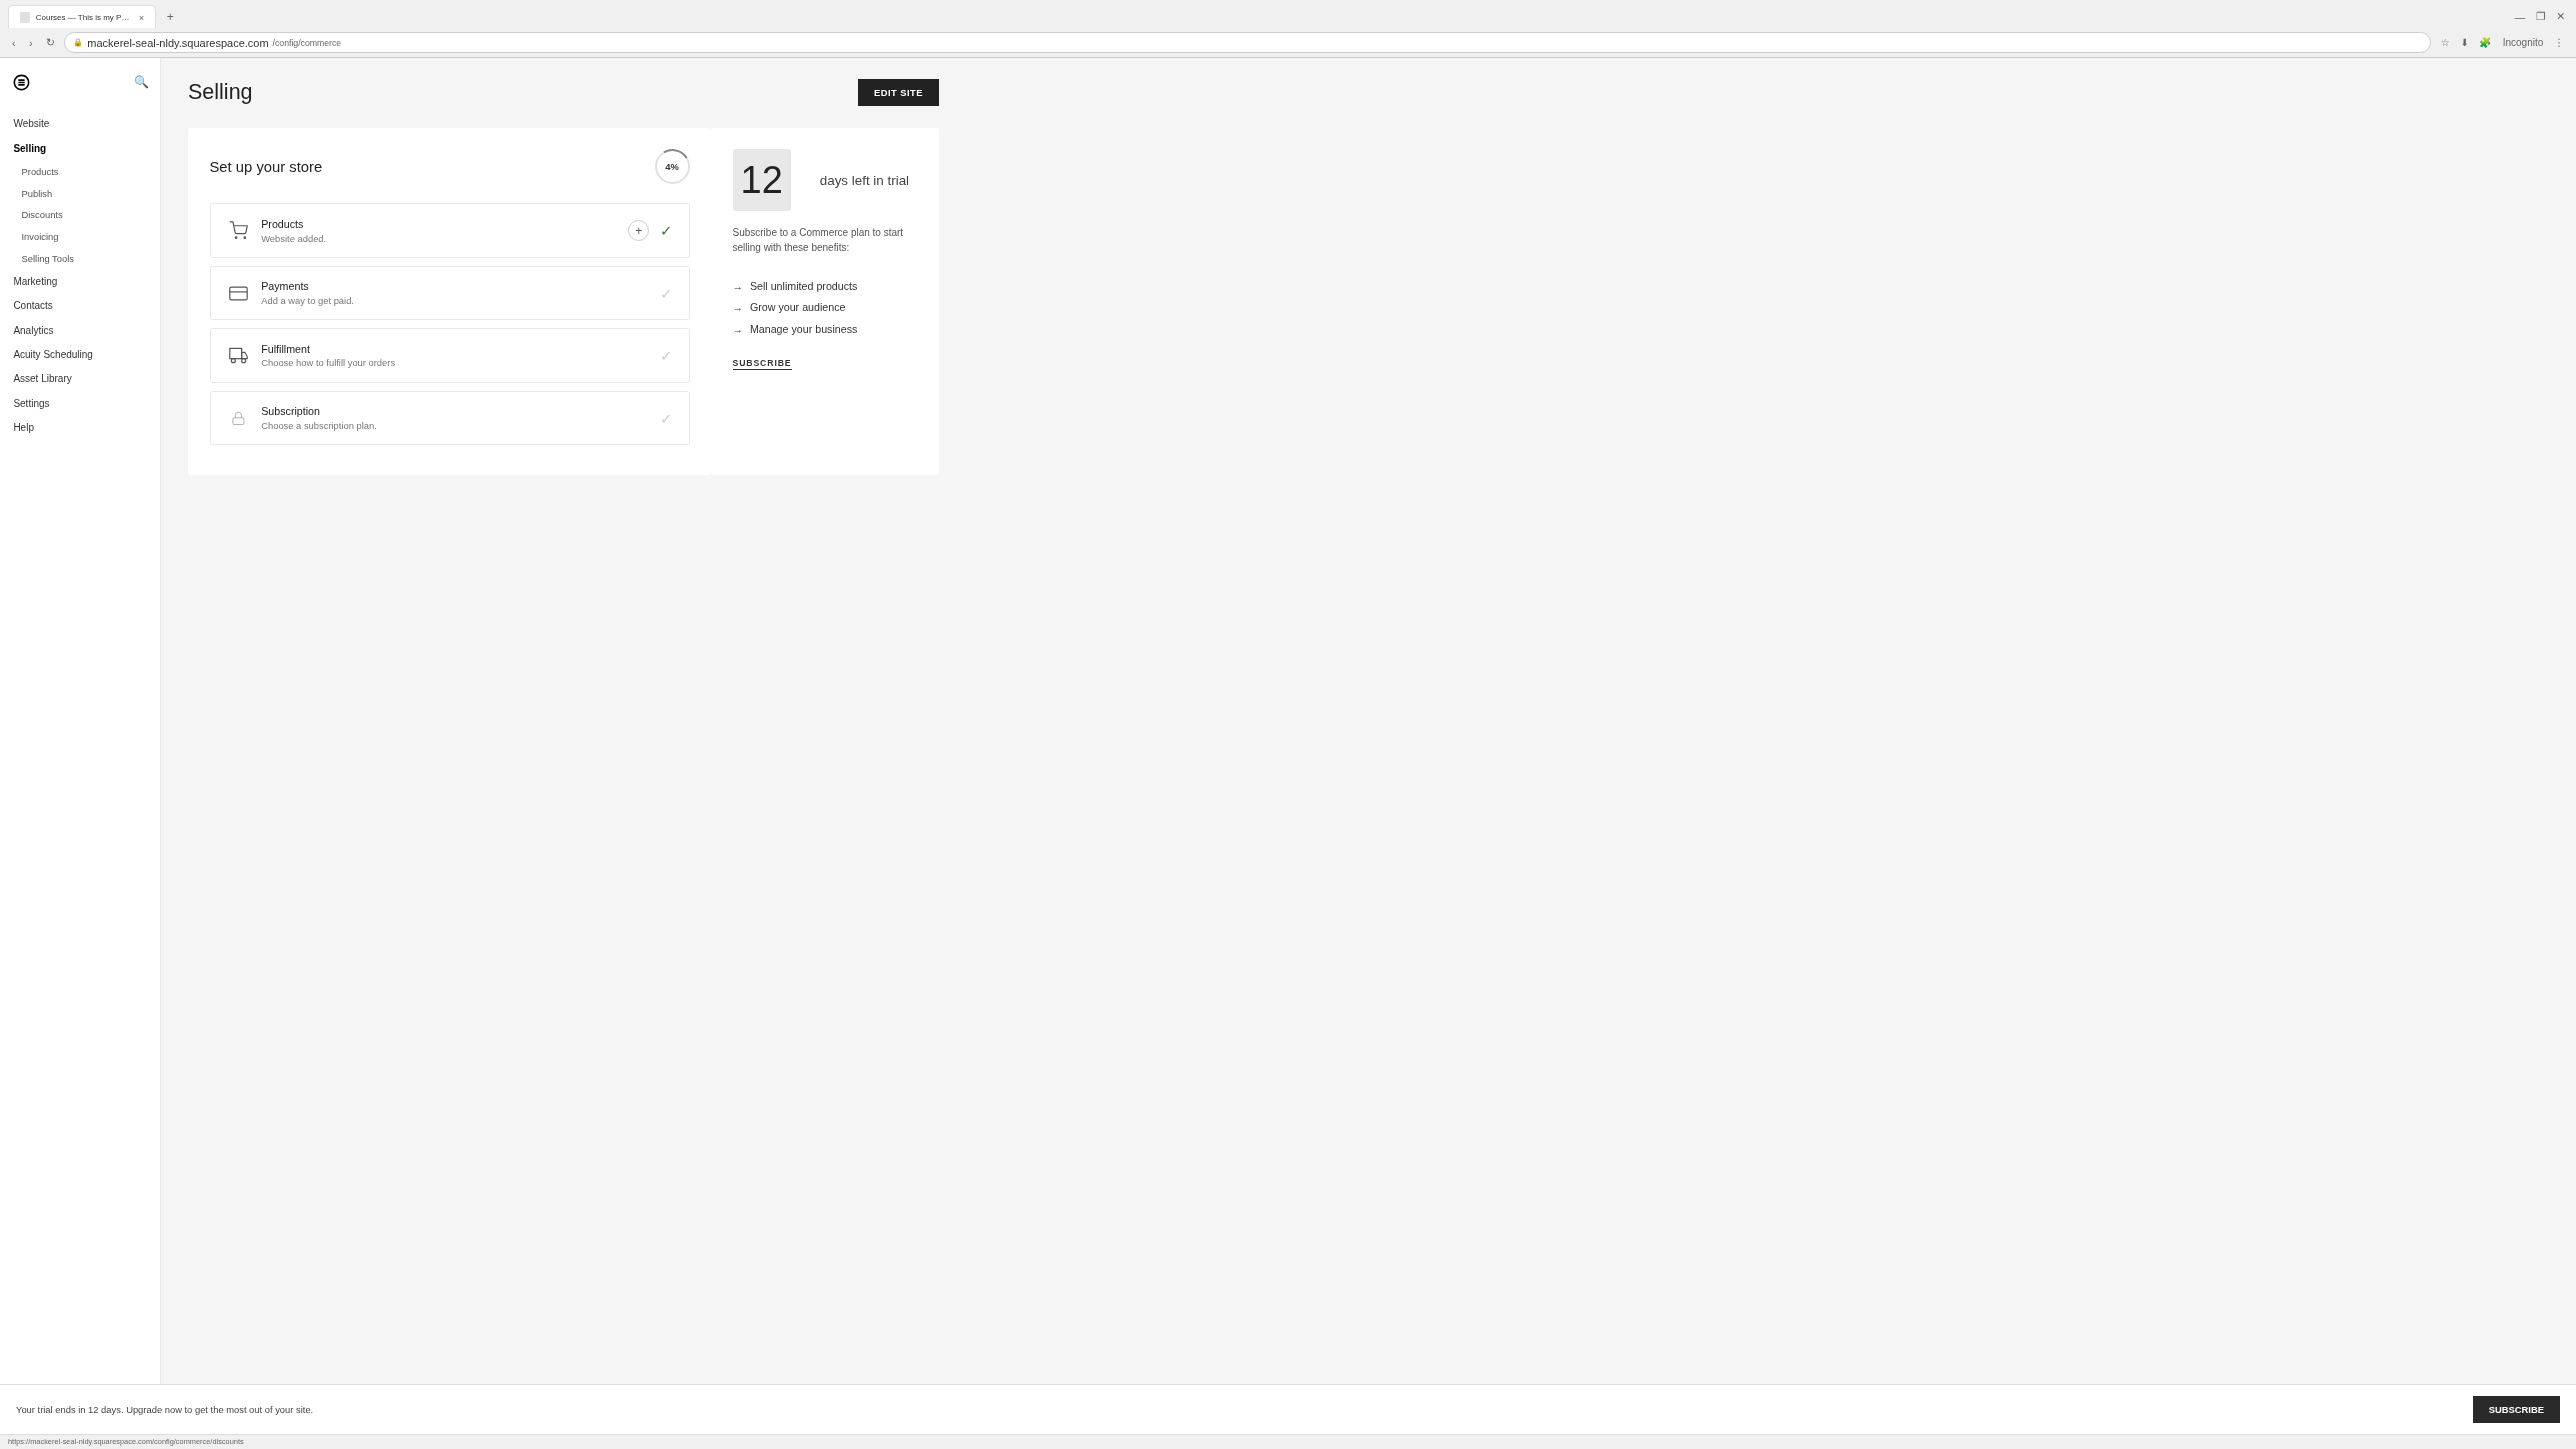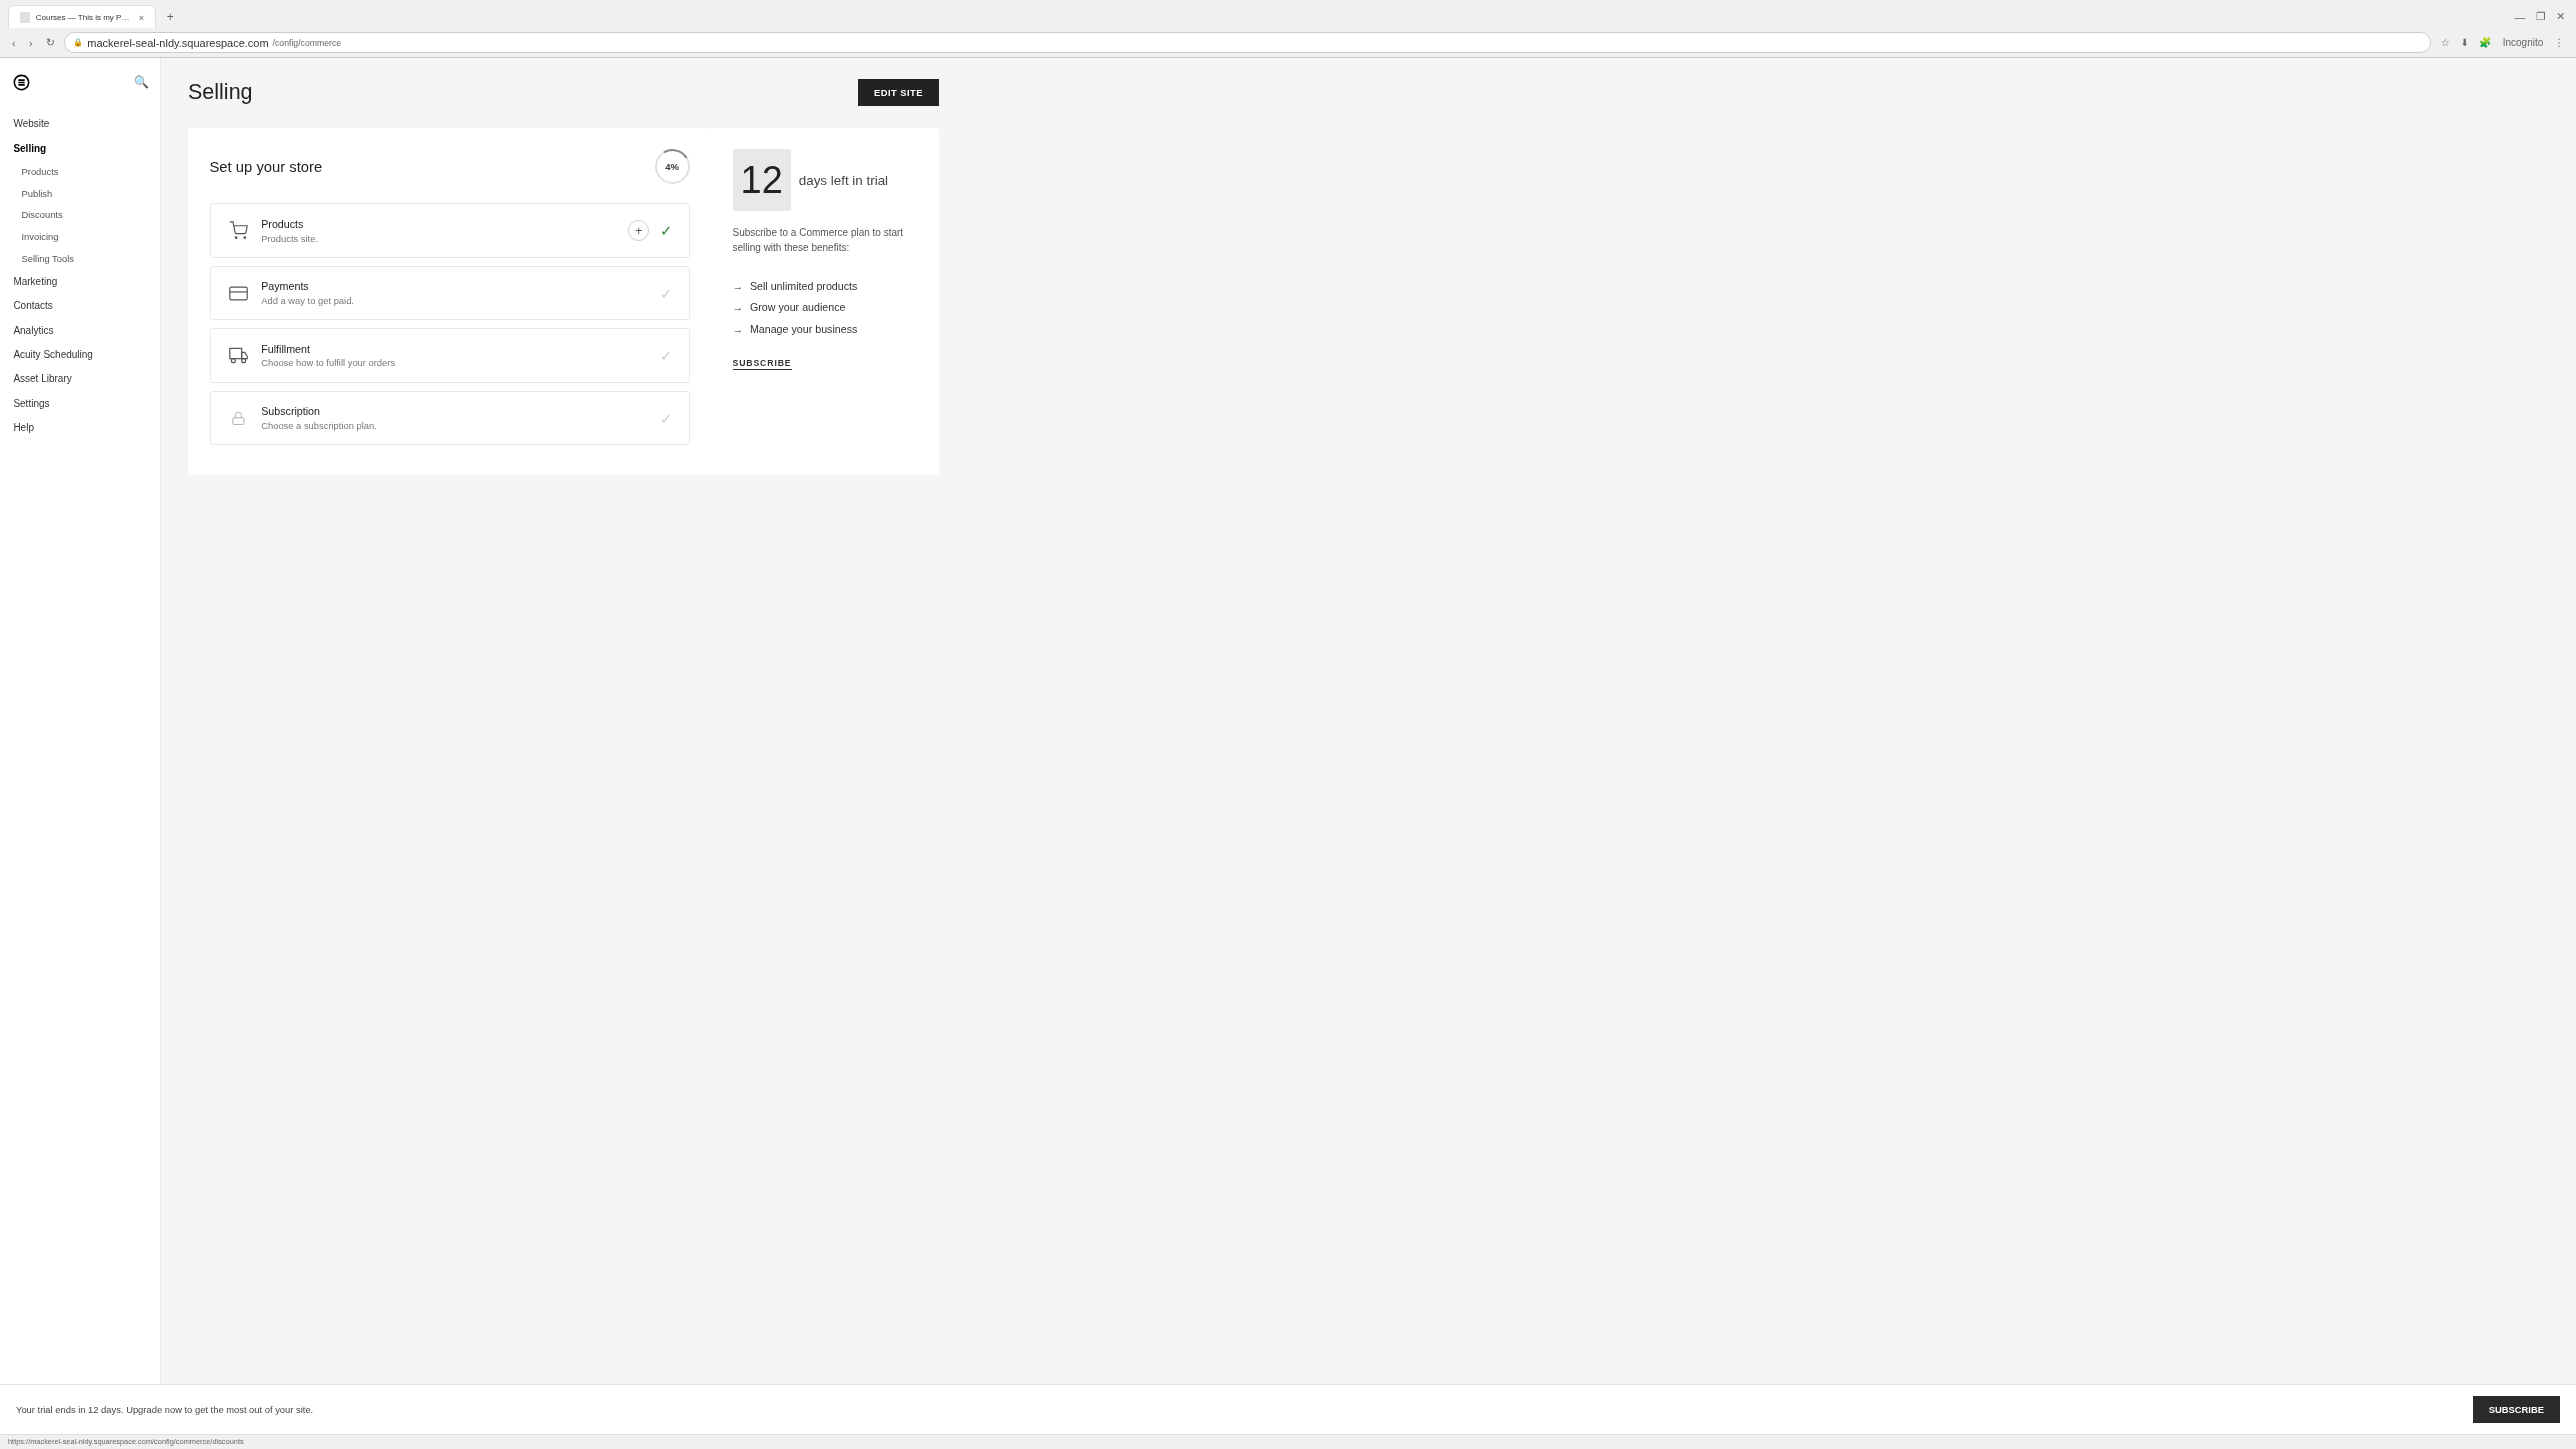--- a/index.html
+++ b/index.html
@@ -63,21 +63,21 @@
     .setup-item-subtitle { font-size: 9.4px; color: #777; }
     .setup-item-actions { display: flex; align-items: center; gap: 10.7px; }
     .add-btn { width: 21.5px; height: 21.5px; border-radius: 50%; border: 1.3px solid #ccc; background: none; cursor: pointer; display: flex; align-items: center; justify-content: center; color: #555; font-size: 12px; }
     .check-icon-green { color: #2e7d32; font-size: 14.8px; }
     .check-icon-gray { color: #ccc; font-size: 14.8px; }
 
     
     .trial-card { background: #fff; border-radius: 2.7px; padding: 21.5px; }
     .trial-days { display: flex; align-items: center; gap: 8px; margin-bottom: 13.4px; }
     .trial-number { font-size: 38px; font-weight: 400; color: #222; line-height: 1; background: #e8e8e8; padding: 12px 8px; border-radius: 2.7px; text-align: right; }
-    .trial-text { font-size: 13.4px; color: #444; }
+    .trial-text { font-size: 13.4px; color: #444; margin-left: 21px; }
     .trial-desc { font-size: 10px; color: #555; margin-bottom: 25px; line-height: 1.5; }
     .trial-benefits { list-style: none; margin-bottom: 21.5px; }
     .trial-benefit { display: flex; align-items: center; gap: 6.7px; margin-bottom: 9.4px; font-size: 10.7px; color: #333; }
     .arrow-icon { color: #333; font-size: 10.7px; }
     .subscribe-link { font-size: 8.7px; font-weight: 700; letter-spacing: 0.1em; color: #333; text-decoration: none; text-transform: uppercase; border-bottom: 1.3px solid #333; padding-bottom: 1.3px; cursor: pointer; }
 
     
     .bottom-bar { background: #fff; border-top: 0.7px solid #e0e0e0; padding: 10.7px 16px; display: flex; align-items: center; justify-content: space-between; flex-shrink: 0; }
     .trial-notice { font-size: 9.4px; color: #444; }
     .subscribe-btn { background: #2a2a2a; color: #fff; border: none; padding: 8px 16px; font-size: 9.4px; font-weight: 600; cursor: pointer; }
@@ -207,21 +207,21 @@
           <div class="setup-item">
             <div class="setup-icon">
               <svg width="19" height="19" viewBox="0 0 24 24" fill="none" stroke="#555" stroke-width="1.5">
                 <circle cx="9" cy="21" r="1"></circle>
                   <circle cx="20" cy="21" r="1"></circle>
                 <path d="M1 1h4l2.68 13.39a2 2 0 0 0 2 1.61h9.72a2 2 0 0 0 2-1.61L23 6H6"></path>
               </svg>
             </div>
             <div class="setup-item-content">
               <div class="setup-item-title">Products</div>
-              <div class="setup-item-subtitle">Products site.</div>
+              <div class="setup-item-subtitle">Website added.</div>
             </div>
             <div class="setup-item-actions">
               <button class="add-btn">+</button>
               <span class="check-icon-green">✓</span>
             </div>
           </div>
 
           <div class="setup-item">
             <div class="setup-icon">
               <svg width="19" height="19" viewBox="0 0 24 24" fill="none" stroke="#555" stroke-width="1.5">

